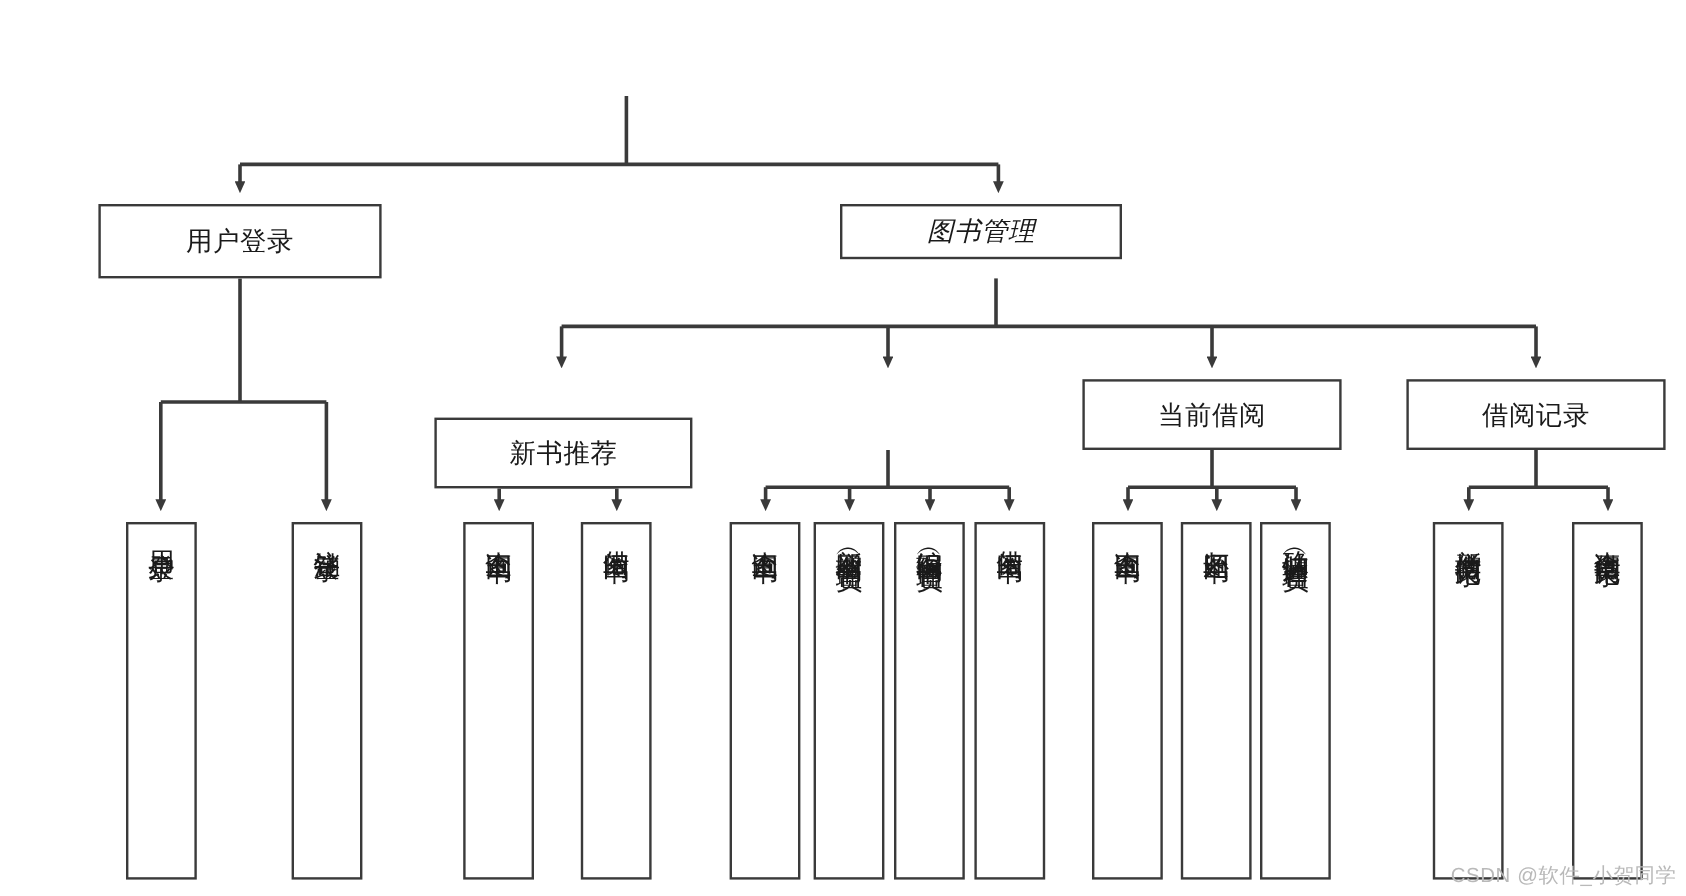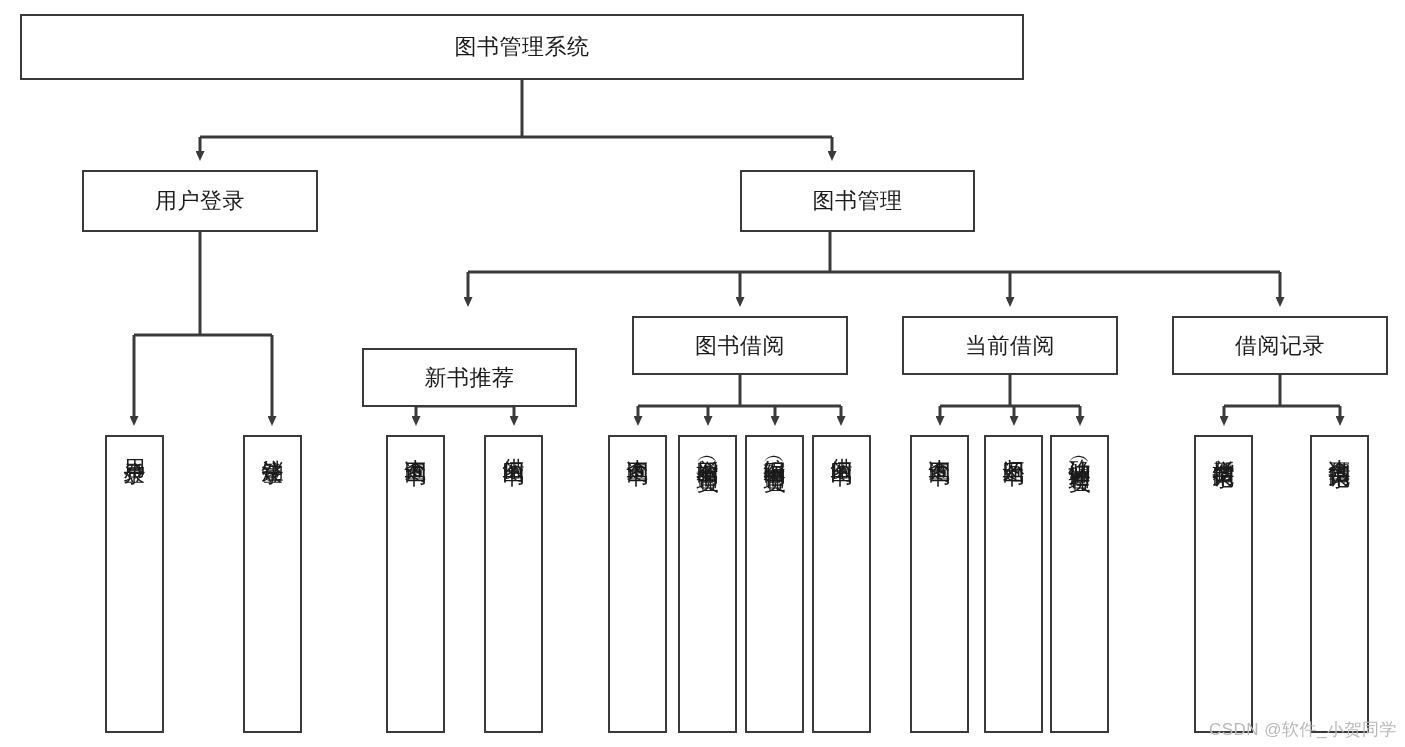--- a/index.html
+++ b/index.html
@@ -118,36 +118,30 @@
       <path d="M1014,406 L1014,417" marker-end="url(#arrow)"></path>
       <path d="M1080,406 L1080,417" marker-end="url(#arrow)"></path>
 
       <path d="M1280,375 L1280,406"></path>
       <path d="M1224,406 L1340,406"></path>
       <path d="M1224,406 L1224,417" marker-end="url(#arrow)"></path>
       <path d="M1340,406 L1340,417" marker-end="url(#arrow)"></path>
     </g>
   </svg>
 
-  <div class="node horizontal" style="left:20px; top:14px; width:1004px; height:66px;">
-    <span class="node-label">图书管理系统</span>
-  </div>
 
   <div class="node horizontal" style="left:82px; top:170px; width:236px; height:62px;">
     <span class="node-label">用户登录</span>
   </div>
-  <div class="node horizontal" style="left:740px; top:170px; width:235px; height:62px;">
+  <div class="node horizontal" style="left:700px; top:170px; width:235px; height:46px;font-style:italic;">
     <span class="node-label">图书管理</span>
   </div>
 
   <div class="node horizontal" style="left:362px; top:316px; width:215px; height:59px;margin-top:32px;">
     <span class="node-label">新书推荐</span>
-  </div>
-  <div class="node horizontal" style="left:632px; top:316px; width:216px; height:59px;">
-    <span class="node-label">图书借阅</span>
   </div>
   <div class="node horizontal" style="left:1172px; top:316px; width:216px; height:59px;">
     <span class="node-label">借阅记录</span>
   </div>
   <div class="node horizontal" style="left:902px; top:316px; width:216px; height:59px;">
     <span class="node-label">当前借阅</span>
   </div>
 
   <div class="node vertical" style="left:105px; top:435px; width:59px; height:298px;">
     <span class="node-label">用户登录</span>

